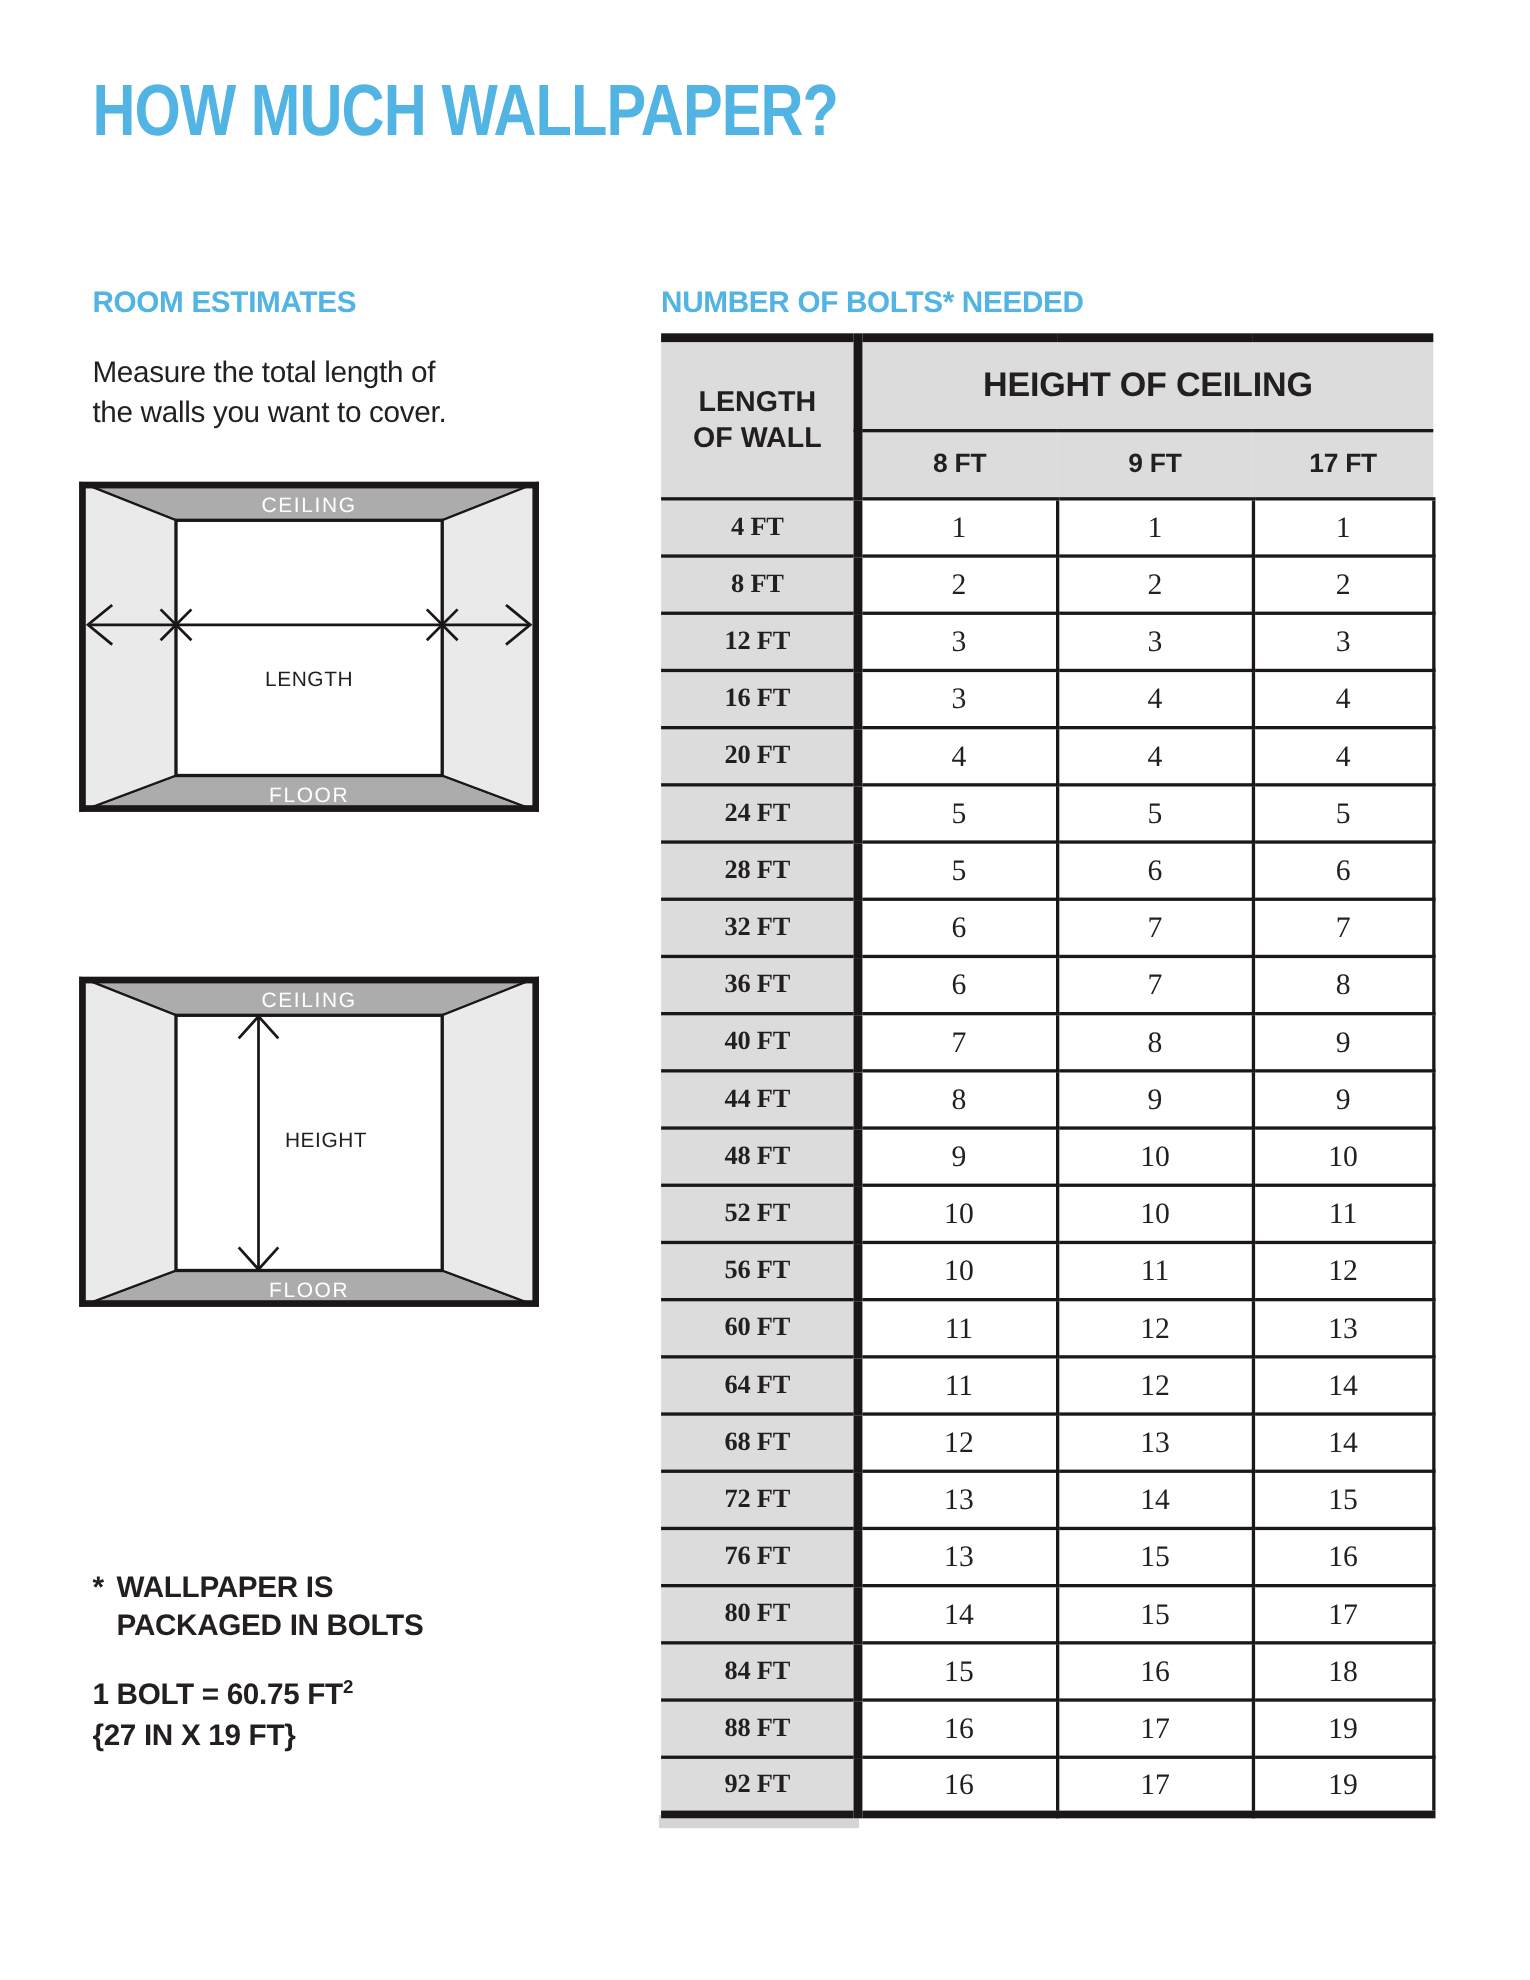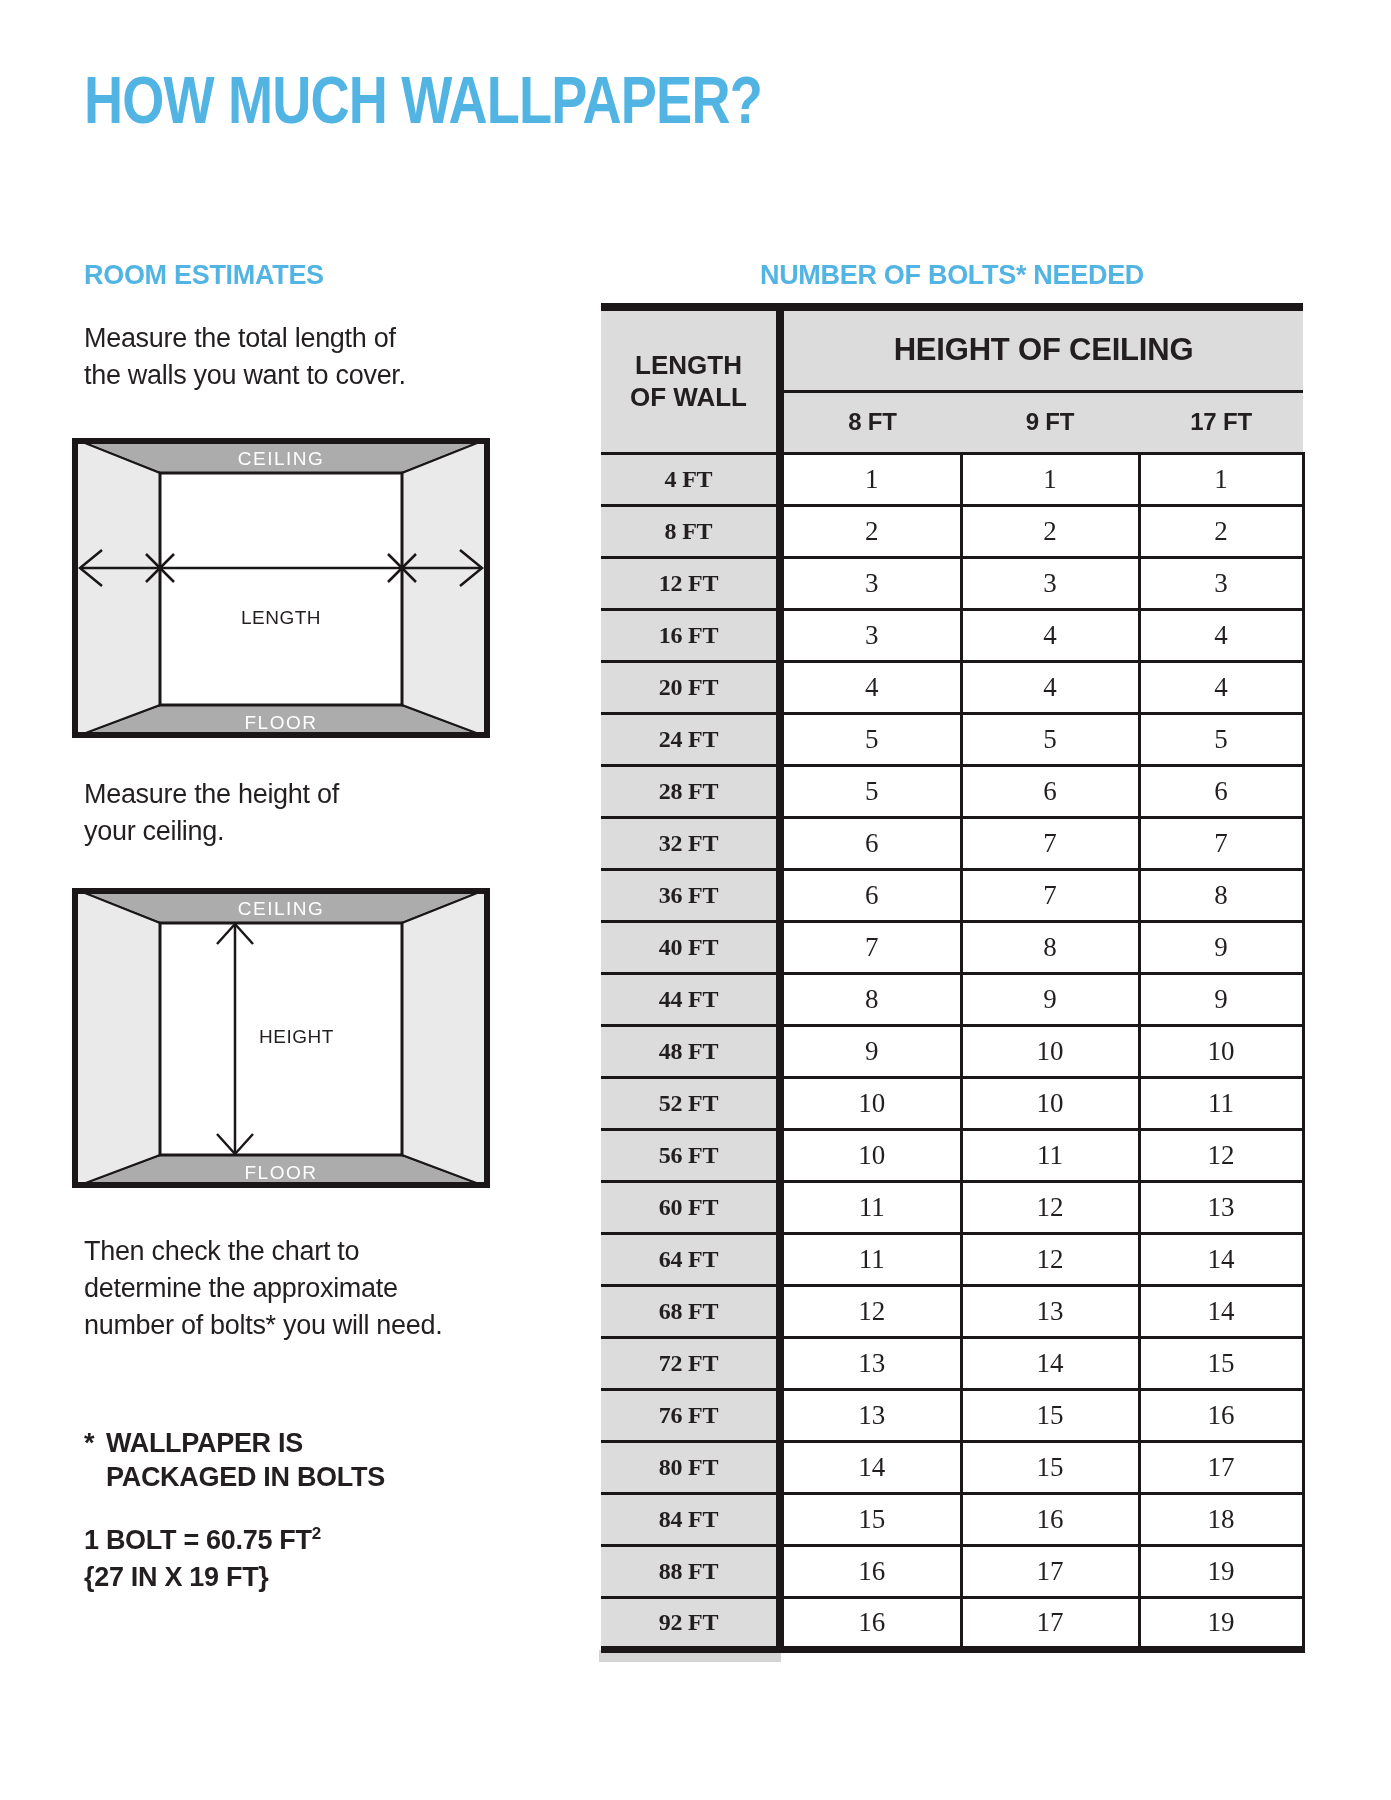--- a/index.html
+++ b/index.html
@@ -19,21 +19,21 @@
     position:absolute;left:84px;top:62px;
     font-size:66px;font-weight:bold;color:var(--blue);
     letter-spacing:-1px;white-space:nowrap;
     transform:scaleX(.82);transform-origin:0 50%;
   }
   .section-heading{
     position:absolute;font-size:27px;font-weight:bold;color:var(--blue);
     letter-spacing:-.3px;white-space:nowrap;
   }
   .heading-left{left:84px;top:260px;}
-  .heading-table{left:601px;top:260px;width:702px;text-align:center;}
+  .heading-table{left:601px;top:260px;width:702px;}
 
   .instr{
     position:absolute;left:84px;font-size:27px;line-height:37px;color:var(--ink);
     letter-spacing:-.3px;
   }
   .instr1{top:320px;}
   .instr2{top:776px;}
   .instr3{top:1233px;}
 
   .diagram{position:absolute;left:72px;width:418px;height:300px;}
@@ -124,47 +124,38 @@
     <g stroke="#1B1718" stroke-width="2.5" fill="none">
       <path d="M8,130 L410,130"></path>
       <path d="M30,112 L8,130 L30,148"></path>
       <path d="M388,112 L410,130 L388,148"></path>
       <path d="M74,116 L102,144 M74,144 L102,116"></path>
       <path d="M316,116 L344,144 M316,144 L344,116"></path>
     </g>
     <text class="measure-label" x="209" y="186" text-anchor="middle">LENGTH</text>
   </svg>
 
-  <p class="instr instr2">
-    <span>Measure the height of</span><br>
-    <span>your ceiling.</span>
-  </p>
 
   <svg class="diagram diagram2" viewBox="0 0 418 300">
     <polygon points="0,0 418,0 330,35 88,35" fill="#ACACAC" stroke="#1B1718" stroke-width="2"></polygon>
     <polygon points="0,300 418,300 330,267 88,267" fill="#ACACAC" stroke="#1B1718" stroke-width="2"></polygon>
     <polygon points="0,0 88,35 88,267 0,300" fill="#EAEAEA" stroke="#1B1718" stroke-width="2"></polygon>
     <polygon points="418,0 330,35 330,267 418,300" fill="#EAEAEA" stroke="#1B1718" stroke-width="2"></polygon>
     <rect x="88" y="35" width="242" height="232" fill="#ffffff" stroke="#1B1718" stroke-width="3"></rect>
     <rect x="3" y="3" width="412" height="294" fill="none" stroke="#1B1718" stroke-width="6"></rect>
     <text class="band-label" x="209" y="27" text-anchor="middle">CEILING</text>
     <text class="band-label" x="209" y="291" text-anchor="middle">FLOOR</text>
     <g stroke="#1B1718" stroke-width="2.5" fill="none">
       <path d="M163,36 L163,266"></path>
       <path d="M145,56 L163,36 L181,56"></path>
       <path d="M145,246 L163,266 L181,246"></path>
     </g>
     <text class="measure-label" x="187" y="155" text-anchor="start">HEIGHT</text>
   </svg>
 
-  <p class="instr instr3">
-    <span>Then check the chart to</span><br>
-    <span>determine the approximate</span><br>
-    <span>number of bolts* you will need.</span>
-  </p>
 
   <p class="footnote">
     <span class="star">*</span>
     <span class="fn-lines">
       <span>WALLPAPER IS</span><br>
       <span>PACKAGED IN BOLTS</span>
     </span>
   </p>
 
   <p class="bolt-note">

